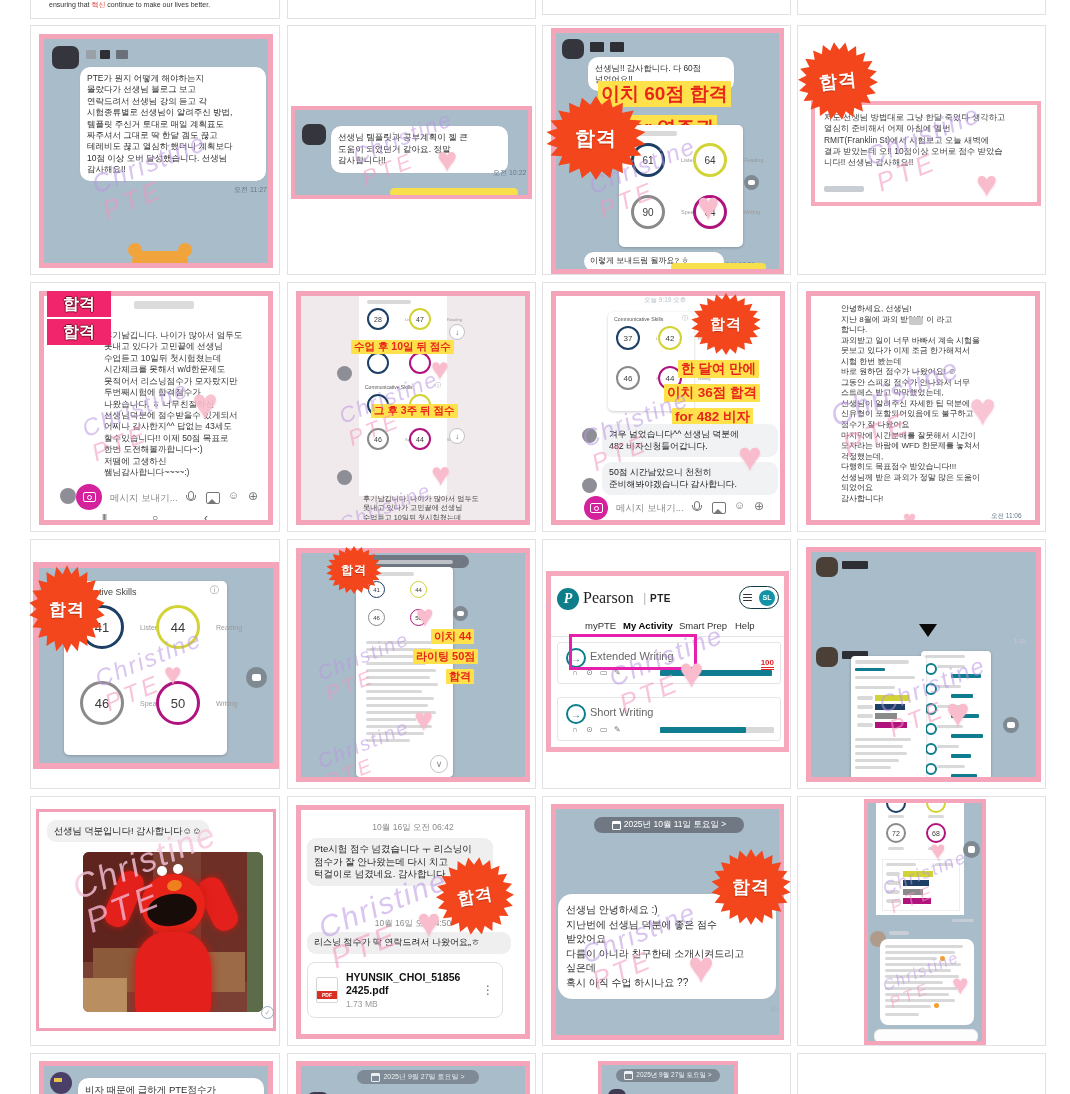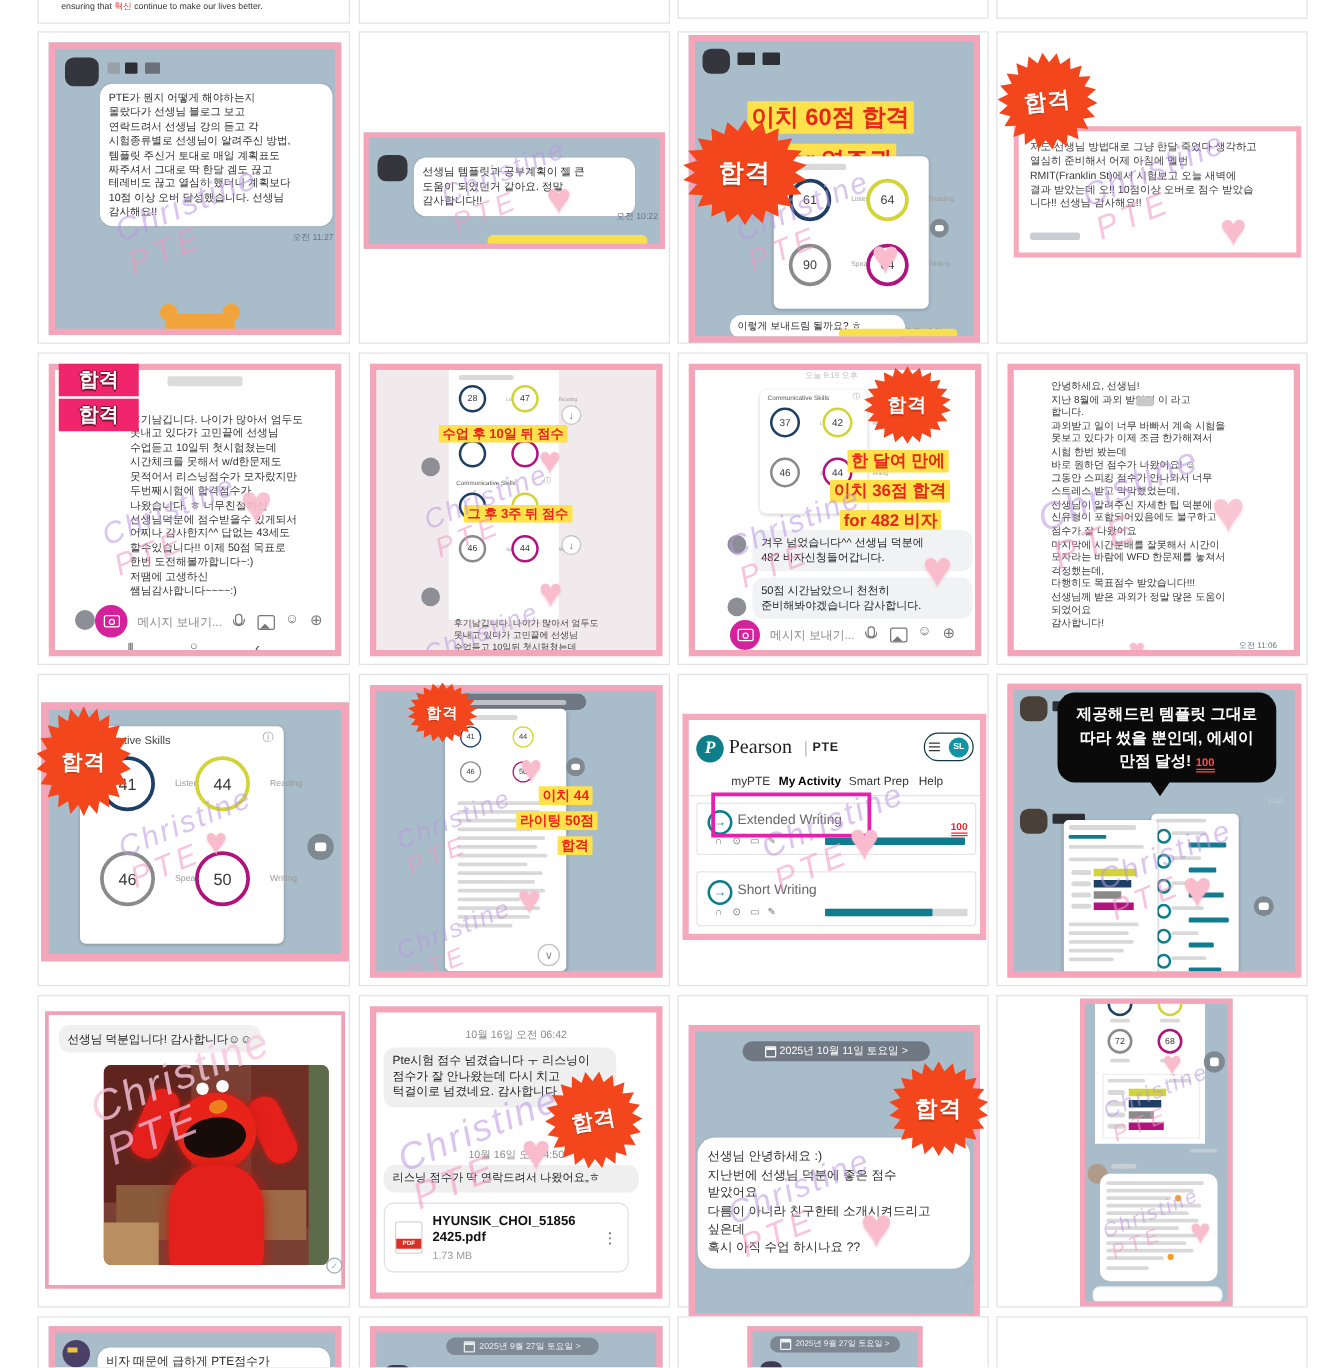--- a/index.html
+++ b/index.html
@@ -112,20 +112,22 @@
       <div class="abs" style="left:95px;bottom:-2px;width:128px;height:9px;background:#f7e04b;border-radius:6px"></div>
       <div class="wm" style="left:60px;top:16px;font-size:22px"><span>Christine</span><span class="b2">PTE</span></div>
     </div>
   </div>
 
   <div class="cell c3 r1">
     <div class="pc" style="left:8px;top:2px;width:233px;height:246px">
       <div class="av" style="left:6px;top:6px;width:22px;height:20px"></div>
       <div class="cens" style="left:34px;top:9px;width:14px;height:10px"></div>
       <div class="cens" style="left:54px;top:9px;width:14px;height:10px"></div>
+      <div class="bub" style="left:32px;top:24px;width:132px;font-size:8.3px">선생님!! 감사합니다. 다 60점
+넘었어요!!</div>
       <div class="ovl" style="left:42px;top:48px;font-size:19px">이치 60점 합격</div>
       <div class="ovl" style="left:62px;top:82px;font-size:19px">For 영주권</div>
       <div class="panel" style="left:63px;top:92px;width:124px;height:122px">
         <div class="blw" style="left:8px;top:6px;width:50px;height:5px"></div>
         <div class="sc" style="left:12px;top:18px">
           <div class="ring L" style="width:34px;height:34px;font-size:10px">61</div>
           <div class="slab" style="font-size:5.5px">Listening</div>
         </div>
         <div class="sc" style="left:74px;top:18px">
           <div class="ring R" style="width:34px;height:34px;font-size:10px">64</div>
@@ -456,25 +458,20 @@
       </div>
       <div class="heart" style="left:128px;top:76px;font-size:42px">♥</div>
       <div class="wm" style="left:60px;top:66px;font-size:26px"><span>Christine</span><span class="b2">PTE</span></div>
     </div>
   </div>
 
   <div class="cell c4 r3">
     <div class="pc" style="left:8px;top:7px;width:235px;height:235px">
       <div class="av" style="left:5px;top:5px;width:22px;height:20px;background:#4a4038"></div>
       <div class="cens" style="left:31px;top:9px;width:26px;height:8px"></div>
-      <div class="abs" style="left:35px;top:2px;width:175px;height:72px;background:#0a0a0a;border-radius:14px;color:#fff;display:flex;flex-direction:column;align-items:center;justify-content:center;gap:2px;z-index:4">
-        <span style="font-size:12.5px;font-weight:bold">제공해드린 템플릿 그대로</span>
-        <span style="font-size:12.5px;font-weight:bold">따라 썼을 뿐인데, 에세이</span>
-        <span style="font-size:12.5px;font-weight:bold"><span>만점 달성!</span> <span class="hund" style="font-size:9px;border-bottom-color:#ff4d4d;color:#ff4d4d">100</span></span>
-      </div>
       <div class="abs" style="left:108px;top:72px;width:0;height:0;border-left:9px solid transparent;border-right:9px solid transparent;border-top:13px solid #0a0a0a;z-index:4"></div>
       <div class="av" style="left:5px;top:95px;width:22px;height:20px;background:#4a4038"></div>
       <div class="cens" style="left:31px;top:99px;width:26px;height:8px"></div>
       <div class="time" style="left:203px;top:86px;font-size:6px;color:#c6ccd2">1:10</div>
       <div class="phone" style="left:110px;top:99px;width:70px;height:135px;z-index:1">
         <div class="blw" style="left:4px;top:4px;width:40px;height:3px"></div>
         <div class="acir" style="left:4px;top:12px;width:8px;height:8px;font-size:5px"></div>
         <div class="blw" style="left:16px;top:14px;width:28px;height:3px"></div>
         <div class="tealbar" style="left:30px;top:23px;width:30px;height:4px"></div>
         <div class="acir" style="left:4px;top:32px;width:8px;height:8px;font-size:5px"></div>
@@ -566,21 +563,21 @@
     </div>
     <div class="burst" style="left:148px;top:60px;width:78px;height:78px;transform:rotate(-10deg)">
       <svg viewBox="0 0 100 100" preserveAspectRatio="none">
           <polygon class="star" fill="#f3461d" points="90.0,50.0 99.5,57.1 88.4,61.3 95.5,70.8 83.7,71.6 87.8,82.7 76.2,80.2 77.0,92.1 66.6,86.4 64.1,98.0 55.7,89.6 50.0,100.0 44.3,89.6 35.9,98.0 33.4,86.4 23.0,92.1 23.8,80.2 12.2,82.7 16.3,71.6 4.5,70.8 11.6,61.3 0.5,57.1 10.0,50.0 0.5,42.9 11.6,38.7 4.5,29.2 16.3,28.4 12.2,17.3 23.8,19.8 23.0,7.9 33.4,13.6 35.9,2.0 44.3,10.4 50.0,0.0 55.7,10.4 64.1,2.0 66.6,13.6 77.0,7.9 76.2,19.8 87.8,17.3 83.7,28.4 95.5,29.2 88.4,38.7 99.5,42.9"></polygon>
         </svg>
       <b style="font-size:17px">합격</b>
     </div>
   </div>
 
   <div class="cell c3 r4">
-    <div class="pc" style="left:8px;top:23px;width:233px;height:236px">
+    <div class="pc" style="left:8px;top:7px;width:233px;height:236px">
       <div class="pill" style="left:38px;top:8px;width:150px;height:16px;font-size:8.5px">
           <span class="cal"></span>
           <span>2025년 10월 11일 토요일 &gt;</span>
         </div>
       <div class="bub" style="left:2px;top:85px;width:202px;font-size:10px;border-radius:14px;padding:9px 8px;line-height:1.45">선생님 안녕하세요 :)
 지난번에 선생님 덕분에 좋은 점수
 받았어요
 다름이 아니라 친구한테 소개시켜드리고
 싶은데
 혹시 아직 수업 하시나요 ??</div>

